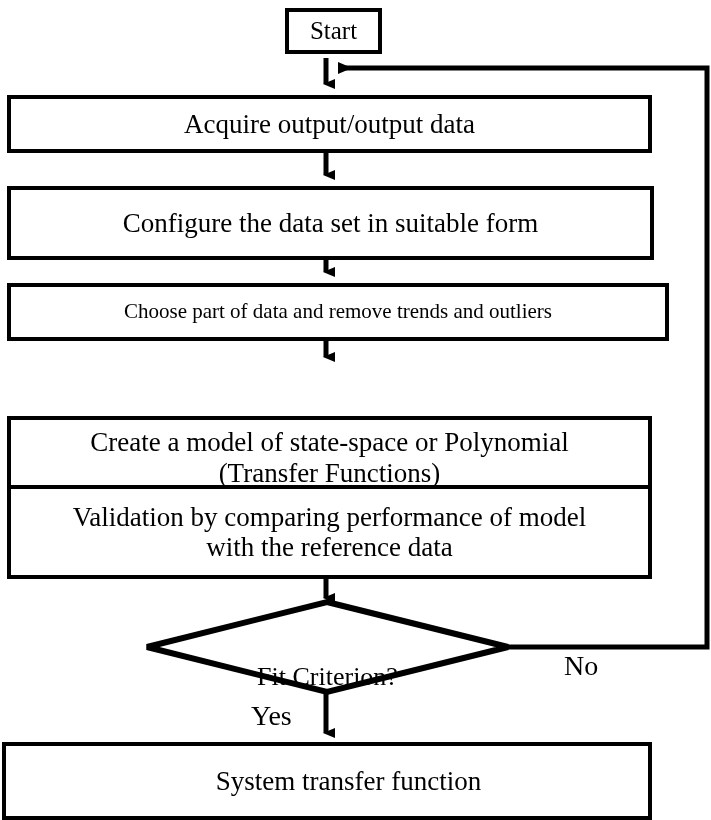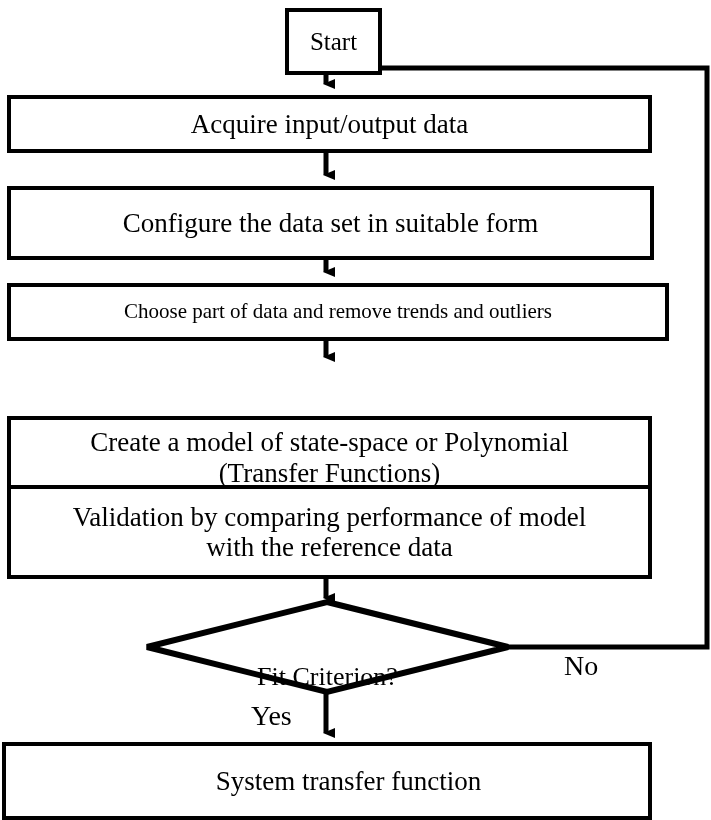--- a/index.html
+++ b/index.html
@@ -35,21 +35,21 @@
     align-items: center;
     justify-content: center;
     text-align: center;
     line-height: 1.12;
   }
   .node .txt {
     display: block;
     padding: 0 6px;
     white-space: pre-line;
   }
-  #node-start { left: 285px; top: 8px; width: 97px;  height: 67px;  font-size: 25px; }
+  #node-start { left: 285px; top: 8px; width: 97px;  height: 46px;  font-size: 25px; }
   #node-acquire   { left: 7px;  top: 95px;  width: 645px; height: 58px; font-size: 27px; }
   #node-configure { left: 7px;  top: 186px; width: 647px; height: 74px; font-size: 27px; }
   #node-choose    { left: 7px;  top: 283px; width: 662px; height: 58px; font-size: 21px; }
   #node-create    { left: 7px;  top: 368px; width: 645px; height: 83px; font-size: 27px; margin-top: 48px; }
   #node-validate  { left: 7px;  top: 485px; width: 645px; height: 94px; font-size: 27px; }
   #node-output    { left: 2px;  top: 742px; width: 650px; height: 78px; font-size: 27px; padding-left: 43px; }
 
   .edge-label {
     position: absolute;
     font-size: 28px;
@@ -109,21 +109,21 @@
     <g>
       <path d="M508,647 L707,647 L707,68 L339,68" fill="none" stroke="#000000" stroke-width="5" marker-end="url(#arrowLeft)"></path>
     </g>
   </svg>
 
   <div class="node" id="node-start">
     <span class="txt">Start</span>
   </div>
 
   <div class="node" id="node-acquire">
-    <span class="txt">Acquire input/output data</span>
+    <span class="txt">Acquire output/output data</span>
   </div>
 
   <div class="node" id="node-configure">
     <span class="txt">Configure the data set in suitable form</span>
   </div>
 
   <div class="node" id="node-choose">
     <span class="txt">Choose part of data and remove trends and outliers</span>
   </div>
 

